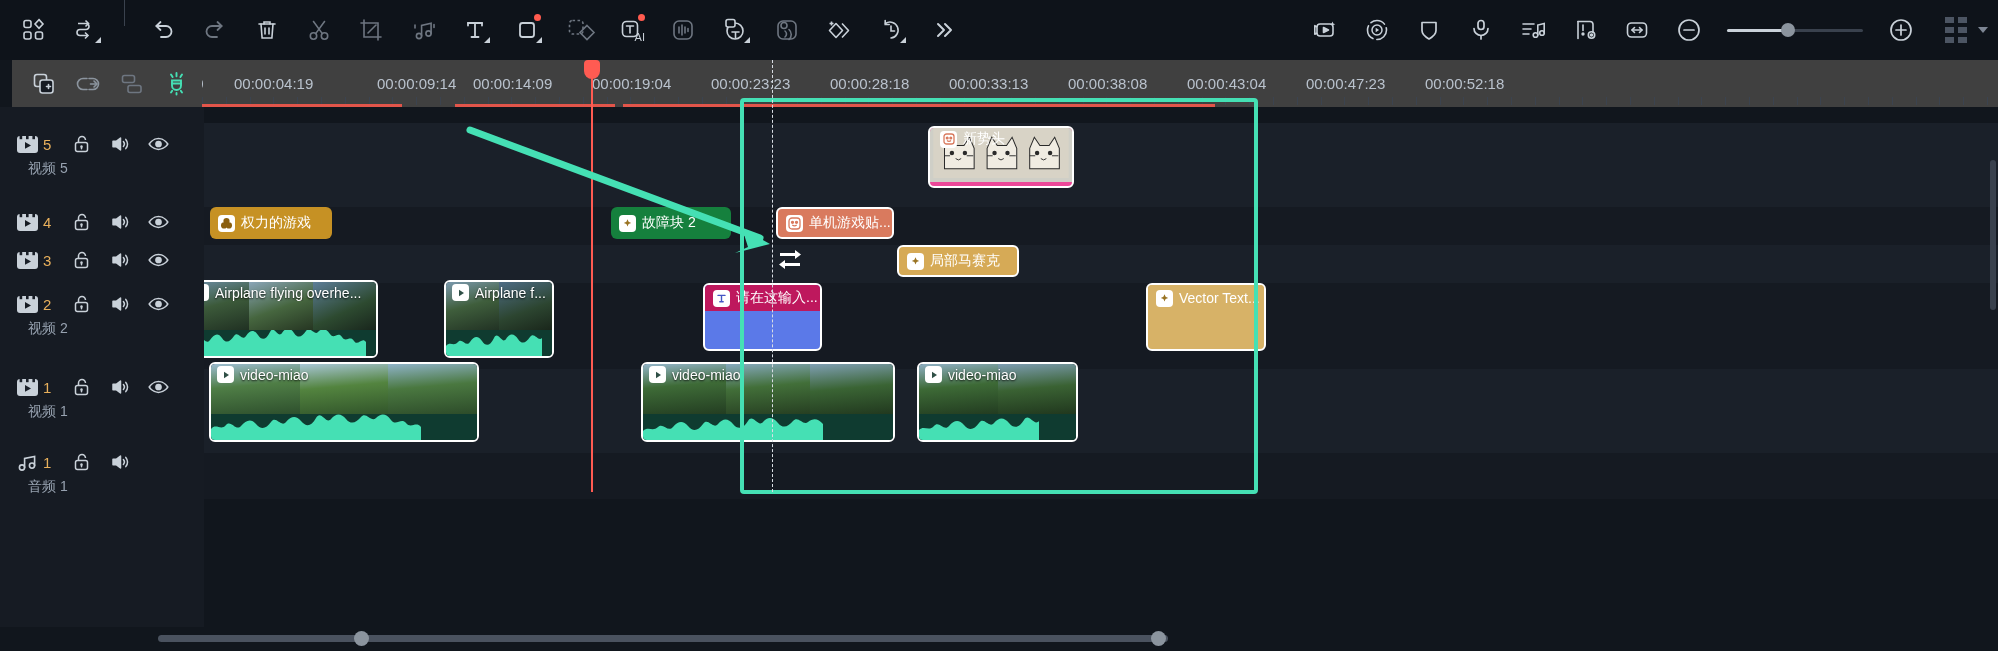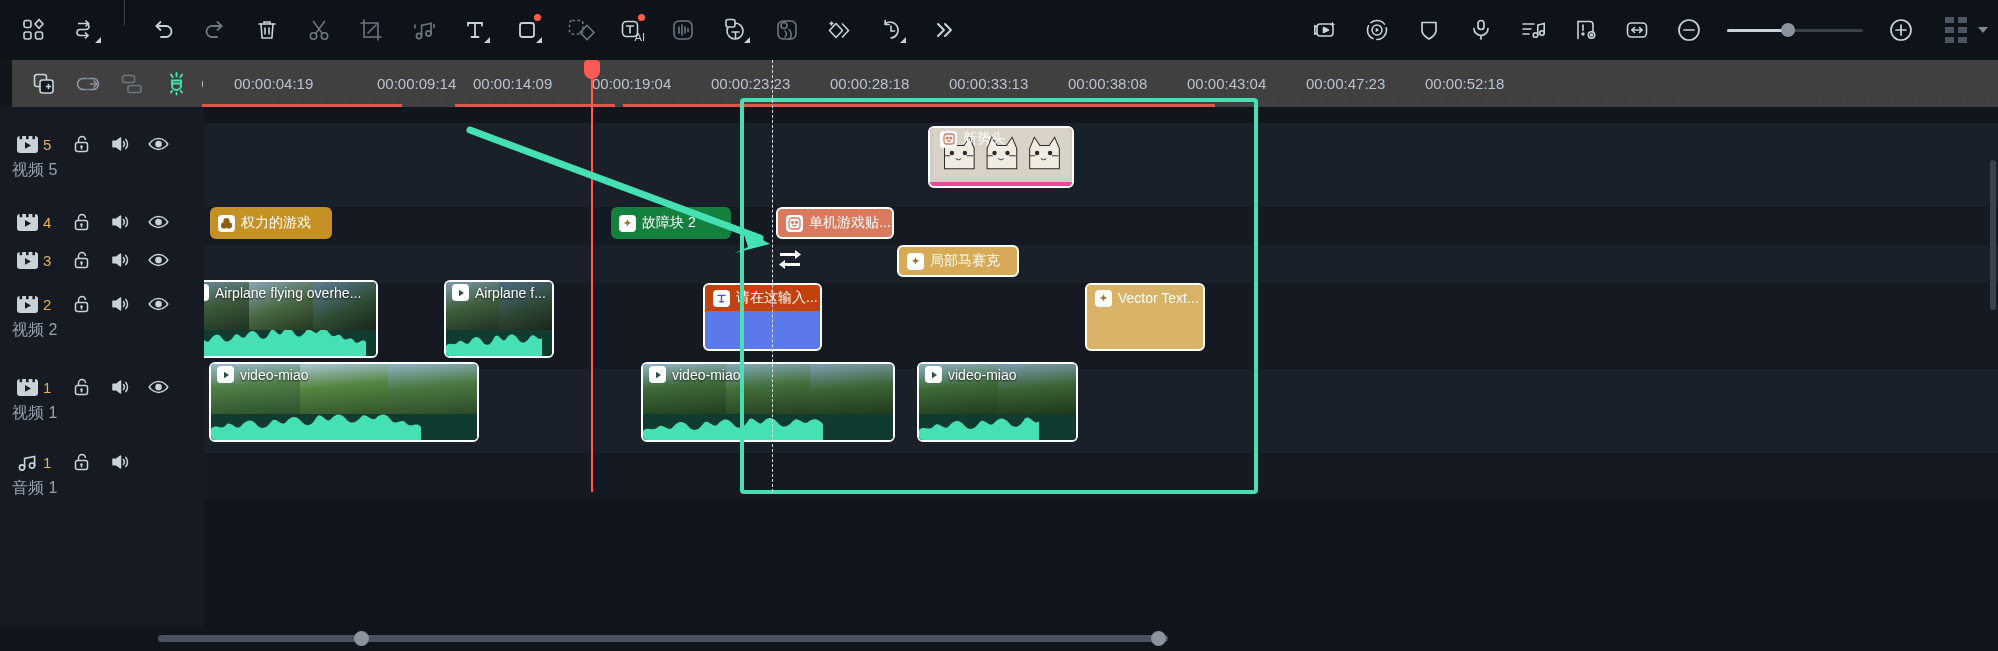--- a/index.html
+++ b/index.html
@@ -71,21 +71,21 @@
   }
   .tick-mark { position: absolute; top: 37px; width: 1px; height: 8px; background: #3b434f; }
 
   
   #tl-body { position: absolute; left: 0; top: 107px; width: 1998px; height: 520px; }
   #headers { position: absolute; left: 0; top: 0; width: 204px; height: 520px; background: #161b23; z-index: 6; }
   .track-header { position: absolute; left: 0; width: 204px; }
   .th-row { display: flex; align-items: center; padding-left: 12px; height: 30px; }
   .th-icon { width: 30px; display: flex; align-items: center; justify-content: center; cursor: pointer; }
   .th-num { font-size: 15px; color: #e8b05c; margin-left: 1px; margin-right: 16px; }
-  .th-name { padding-left: 12px; font-size: 16px; color: #97a2b0; margin-top: 1px; }
+  .th-name { padding-left: 28px; font-size: 14px; color: #97a2b0; margin-top: 1px; }
 
   
   .lane { position: absolute; left: 204px; right: 0; }
   .lane.dark { background: #1a2029; }
   .lane.darker { background: #151a22; }
 
   
   .clip { position: absolute; border-radius: 6px; overflow: hidden; cursor: pointer; }
   .clip-label {
     display: flex; align-items: center; gap: 6px;
@@ -98,21 +98,21 @@
     background: #ffffff; display: flex; align-items: center; justify-content: center;
   }
 
   .clip-gold { background: #c69124; height: 32px; display: flex; align-items: center; }
   .clip-gold2 { background: #15803d; height: 32px; display: flex; align-items: center; }
   .clip-salmon { background: #d97a5e; height: 32px; display: flex; align-items: center; border: 2px solid #fff; }
   .clip-gold3 { background: #d6aa56; height: 32px; display: flex; align-items: center; border: 2px solid #fff; }
 
   
   .clip-text { background: #5b79e8; border: 2px solid #fff; }
-  .clip-text .clip-label { height: 26px; background: #c2410c; }
+  .clip-text .clip-label { height: 26px; background: #be185d; }
   .clip-vector { background: #d7b267; border: 2px solid #fff; }
   .clip-vector .clip-label { height: 26px; background: #d7b267; color: #fff; }
 
   
   .clip-video { background: #0f151c; border: 2px solid #fff; }
   .vid-strip { position: absolute; left: 0; right: 0; top: 0; display: flex; }
   .vid-thumb { height: 100%; flex: 1 1 0; }
   .vid-title {
     position: absolute; left: 0; top: 2px; display: flex; align-items: center; gap: 6px;
     font-size: 14px; color: #fff; padding: 0 6px; text-shadow: 0 1px 2px rgba(0,0,0,.85);
@@ -840,21 +840,21 @@
         <span class="badge-ico">
           <svg width="13" height="13" viewBox="0 0 13 13">
               <rect width="13" height="13" rx="3" fill="#fff"></rect>
               <path d="M3 3.4h7M6.5 3.4v6.4M4.8 9.8h3.4" stroke="#4455c4" stroke-width="1.4" stroke-linecap="round" fill="none"></path>
             </svg>
         </span>
         <span>请在这输入...</span>
       </div>
     </div>
 
-    <div class="clip clip-vector" style="left:1085px; top:176px; width:120px; height:68px;">
+    <div class="clip clip-vector" style="left:1146px; top:176px; width:120px; height:68px;">
       <div class="clip-label">
         <span class="badge-ico">
           <svg width="13" height="13" viewBox="0 0 13 13">
               <rect width="13" height="13" rx="3" fill="#fff"></rect>
               <path d="M6.5 2.2l1.1 2.6 2.6 1.1-2.6 1.1L6.5 9.6 5.4 7 2.8 5.9l2.6-1.1z" fill="#9a7423"></path>
             </svg>
         </span>
         <span>Vector Text...</span>
       </div>
     </div>

